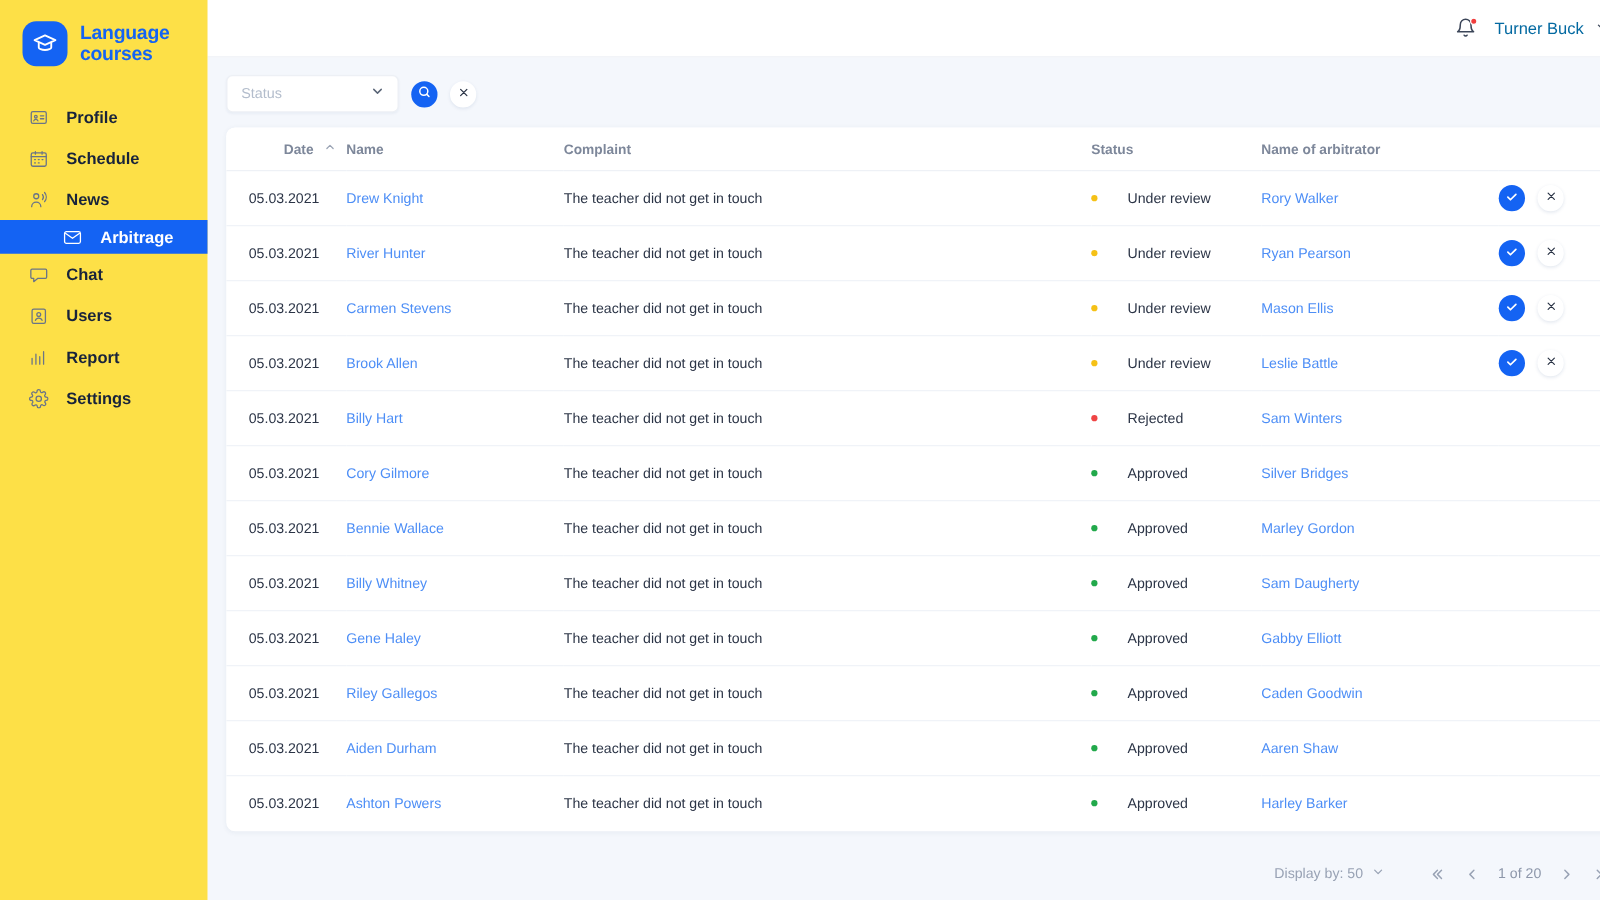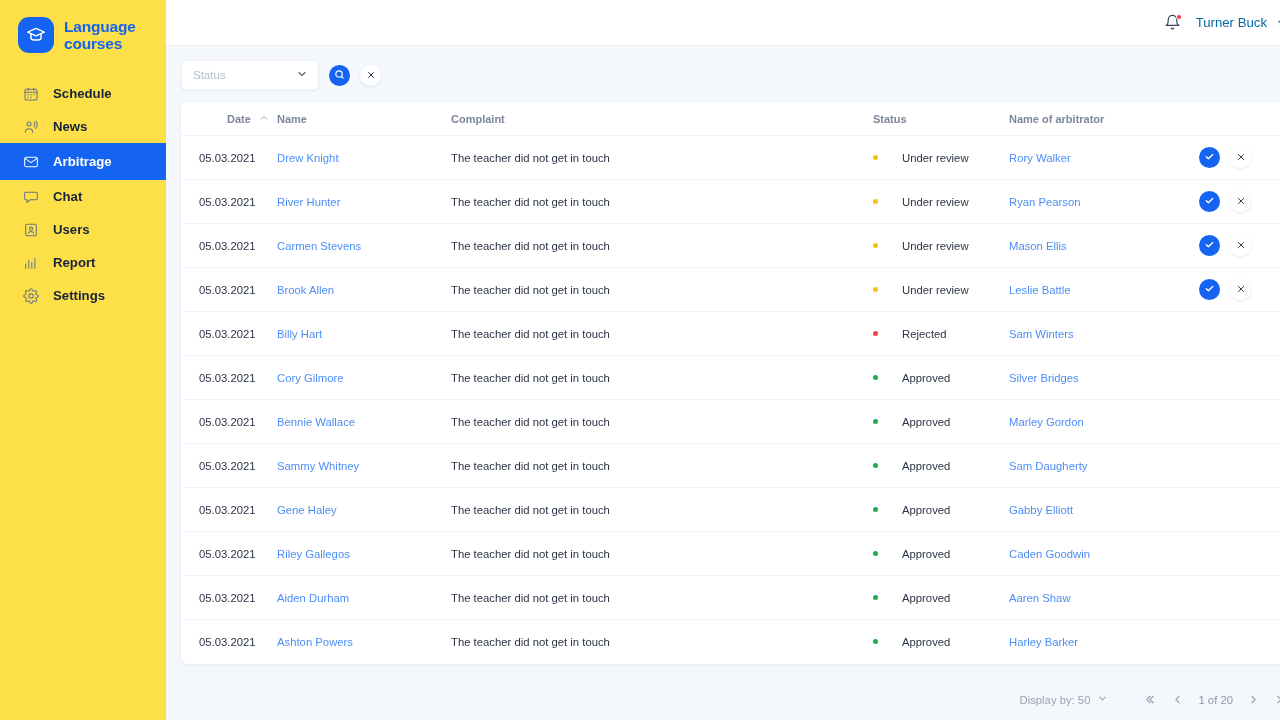--- a/index.html
+++ b/index.html
@@ -166,38 +166,49 @@
         <div>Language</div>
         <div>courses</div>
       </div>
     </div>
 
     <nav class="nav">
       <div class="nav-list" id="nav-list" style="gap: 0px;">
           <div class="nav-item" style="margin-top: 0px; height: 33px; margin-bottom: 0px;">
             <span class="ico">
               <svg width="16" height="16" viewBox="0 0 24 24" fill="none" stroke="#6a7487" stroke-width="1.55" stroke-linecap="round" stroke-linejoin="round">
+                <rect x="3" y="5" width="18" height="14" rx="2"></rect>
+                <circle cx="8.5" cy="11" r="1.6"></circle>
+                <path d="M6 16c.4-1.2 1.4-1.8 2.5-1.8S10.6 14.8 11 16"></path>
+                <path d="M14 10h4M14 13.5h4"></path>
+              </svg>
+            </span>
+            <span>Profile</span>
+          </div>
+          <div class="nav-item" style="margin-top: 0px; height: 33px; margin-bottom: 0px;">
+            <span class="ico">
+              <svg width="16" height="16" viewBox="0 0 24 24" fill="none" stroke="#6a7487" stroke-width="1.55" stroke-linecap="round" stroke-linejoin="round">
                 <rect x="3" y="5" width="18" height="16" rx="2"></rect>
                 <path d="M3 9.5h18M8 3.5v3M16 3.5v3"></path>
                 <path d="M7 13h1M11.5 13h1M16 13h1M7 17h1M11.5 17h1"></path>
               </svg>
             </span>
             <span>Schedule</span>
           </div>
           <div class="nav-item" style="margin-top: 0px; height: 33px; margin-bottom: 0px;">
             <span class="ico">
               <svg width="16" height="16" viewBox="0 0 24 24" fill="none" stroke="#6a7487" stroke-width="1.55" stroke-linecap="round" stroke-linejoin="round">
                 <circle cx="9" cy="7.5" r="3"></circle>
                 <path d="M3.5 20c0-3.3 2.5-5.5 5.5-5.5s5.5 2.2 5.5 5.5"></path>
                 <path d="M16.5 5.5a5 5 0 0 1 0 6M19 3a8.5 8.5 0 0 1 0 11"></path>
               </svg>
             </span>
             <span>News</span>
           </div>
-          <div class="nav-item active" style="margin-top: 0px; height: 37px; margin-bottom: 0px;">
+          <div class="nav-item active" style="margin-top: 0px; height: 27px; margin-bottom: 0px; justify-content: center;">
             <span class="ico">
               <svg width="16" height="16" viewBox="0 0 24 24" fill="none" stroke="#ffffff" stroke-width="1.55" stroke-linecap="round" stroke-linejoin="round">
                 <rect x="2.5" y="5" width="19" height="14" rx="2.2"></rect>
                 <path d="M3.5 7l8.5 6 8.5-6"></path>
               </svg>
             </span>
             <span>Arbitrage</span>
           </div>
           <div class="nav-item" style="margin-top: 0px; height: 33px; margin-bottom: 0px;">
             <span class="ico">
@@ -444,21 +455,21 @@
                 <span class="cell-status">
                   <span class="sdot" style="background:#22a94b"></span>
                   <span>Approved</span>
                 </span>
               </td>
               <td class="c-arb"><span class="link">Marley Gordon</span></td>
               <td class="c-act"></td>
             </tr>
             <tr>
               <td class="c-date"><span>05.03.2021</span></td>
-              <td class="c-name"><span class="link">Sammy Whitney</span></td>
+              <td class="c-name"><span class="link">Billy Whitney</span></td>
               <td class="c-compl"><span>The teacher did not get in touch</span></td>
               <td class="c-status">
                 <span class="cell-status">
                   <span class="sdot" style="background:#22a94b"></span>
                   <span>Approved</span>
                 </span>
               </td>
               <td class="c-arb"><span class="link">Sam Daugherty</span></td>
               <td class="c-act"></td>
             </tr>

